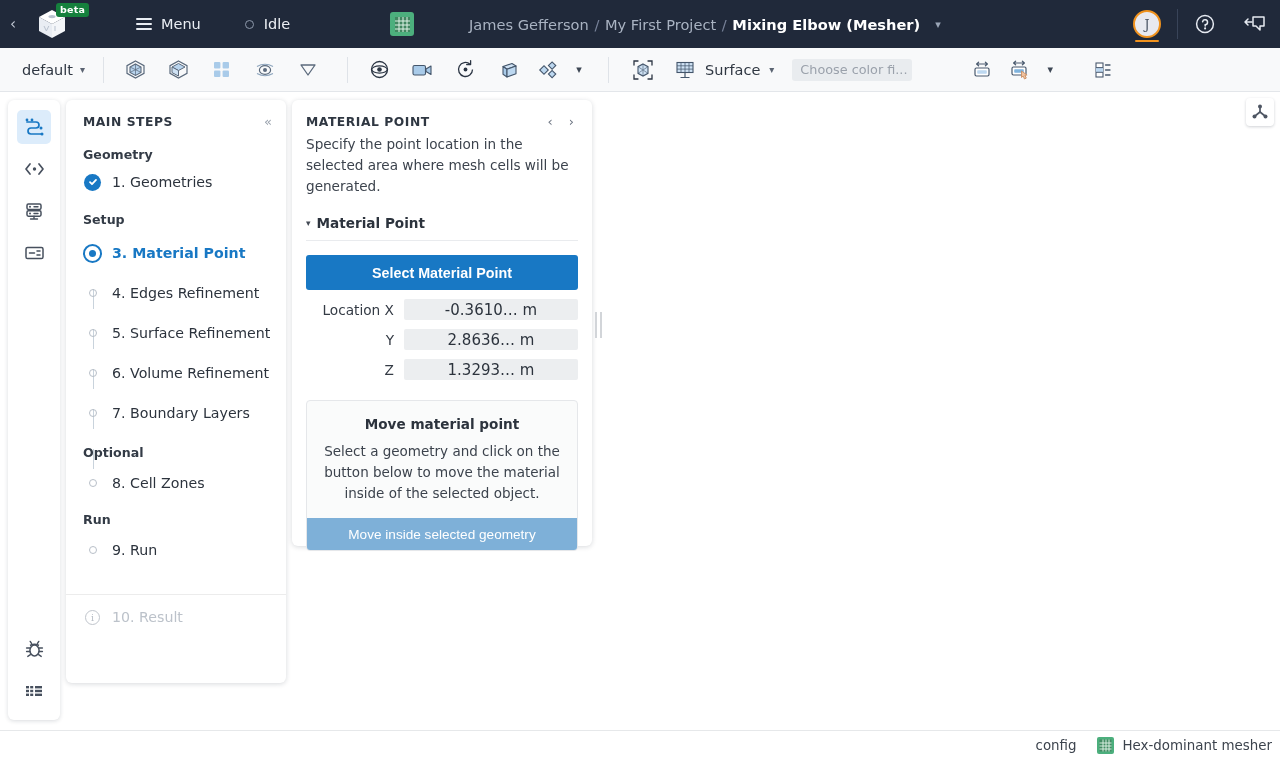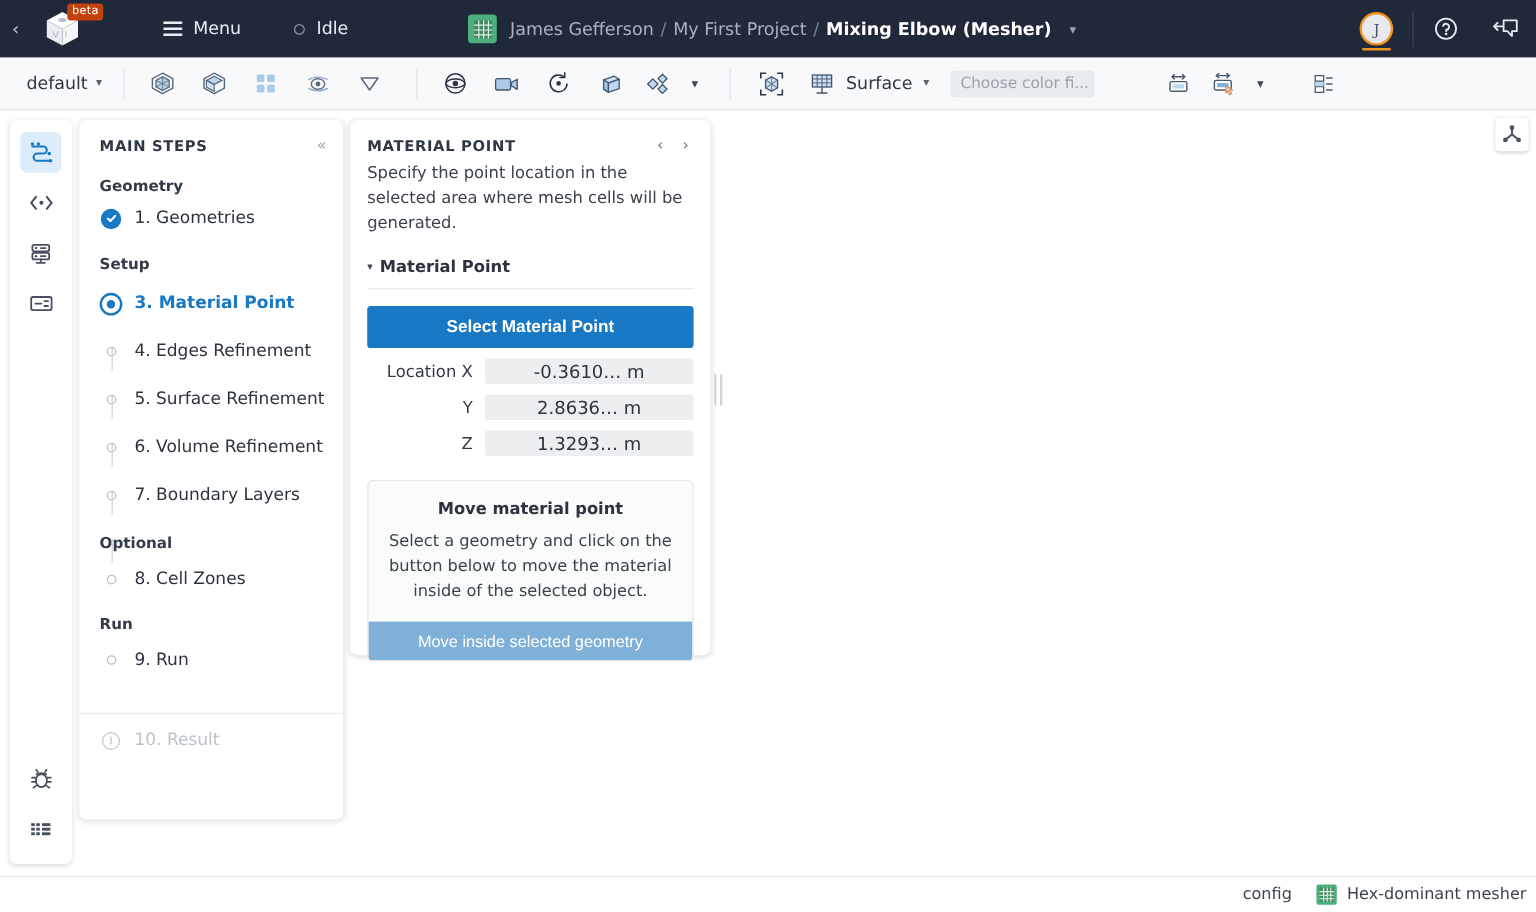--- a/index.html
+++ b/index.html
@@ -18,21 +18,21 @@
     display: flex; align-items: center;
   }
   .hdr-back {
     width: 26px; height: 48px; display: flex; align-items: center; justify-content: center;
     color: #c3cad6; font-size: 15px; cursor: pointer;
   }
   .logo-wrap { position: relative; width: 52px; height: 48px; display:flex; align-items:center; justify-content:center; }
   .logo-cube { width: 34px; height: 34px; }
   .beta-badge {
     position: absolute; left: 30px; top: 3px;
-    background: #c2410c; color: #fff; font-size: 9.5px; font-weight: 400;
+    background: #15803d; color: #fff; font-size: 9.5px; font-weight: 700;
     padding: 1px 4px 2px 4px; border-radius: 3px; letter-spacing: .2px;
   }
   .menu-btn {
     display: flex; align-items: center; gap: 9px;
     margin-left: 58px; color: #e9edf3; font-size: 14.5px; cursor: pointer;
   }
   .burger { width: 16px; display:flex; flex-direction: column; gap: 3px; }
   .burger i { display:block; height: 1.8px; background: #e9edf3; border-radius: 1px; }
   .status-wrap { display:flex; align-items:center; gap: 10px; margin-left: 44px; }
   .status-dot {
@@ -40,21 +40,21 @@
   }
   .status-text { color: #eceff4; font-size: 14.5px; }
   .crumb-wrap {
     position: absolute; left: 390px; top: 0; height: 48px;
     display: flex; align-items: center; gap: 11px;
   }
   .crumb-icon {
     width: 24px; height: 24px; border-radius: 3px; background: #4caf7d;
     display: flex; align-items: center; justify-content: center;
   }
-  .crumb-text { font-size: 14.6px; color: #a9b3c2; white-space: nowrap; }
+  .crumb-text { font-size: 14.6px; color: #a9b3c2; white-space: nowrap; margin-left: 44px; }
   .crumb-text .cur { color: #ffffff; font-weight: 700; }
   .crumb-text .sep { color: #78839a; padding: 0 1px; }
   .crumb-caret { color: #9aa5b6; font-size: 11px; margin-left: 4px; }
   .hdr-right { position: absolute; right: 0; top: 0; height: 48px; display: flex; align-items: center; }
   .avatar-box { position: relative; width: 56px; height: 48px; display:flex; align-items:center; justify-content:center; }
   .avatar {
     width: 28px; height: 28px; border-radius: 50%; background: #e8e9f0;
     border: 2px solid #f0921e; color: #4a5364; font-size: 12.5px;
     display:flex; align-items:center; justify-content:center; font-family: "DejaVu Serif", serif;
   }

